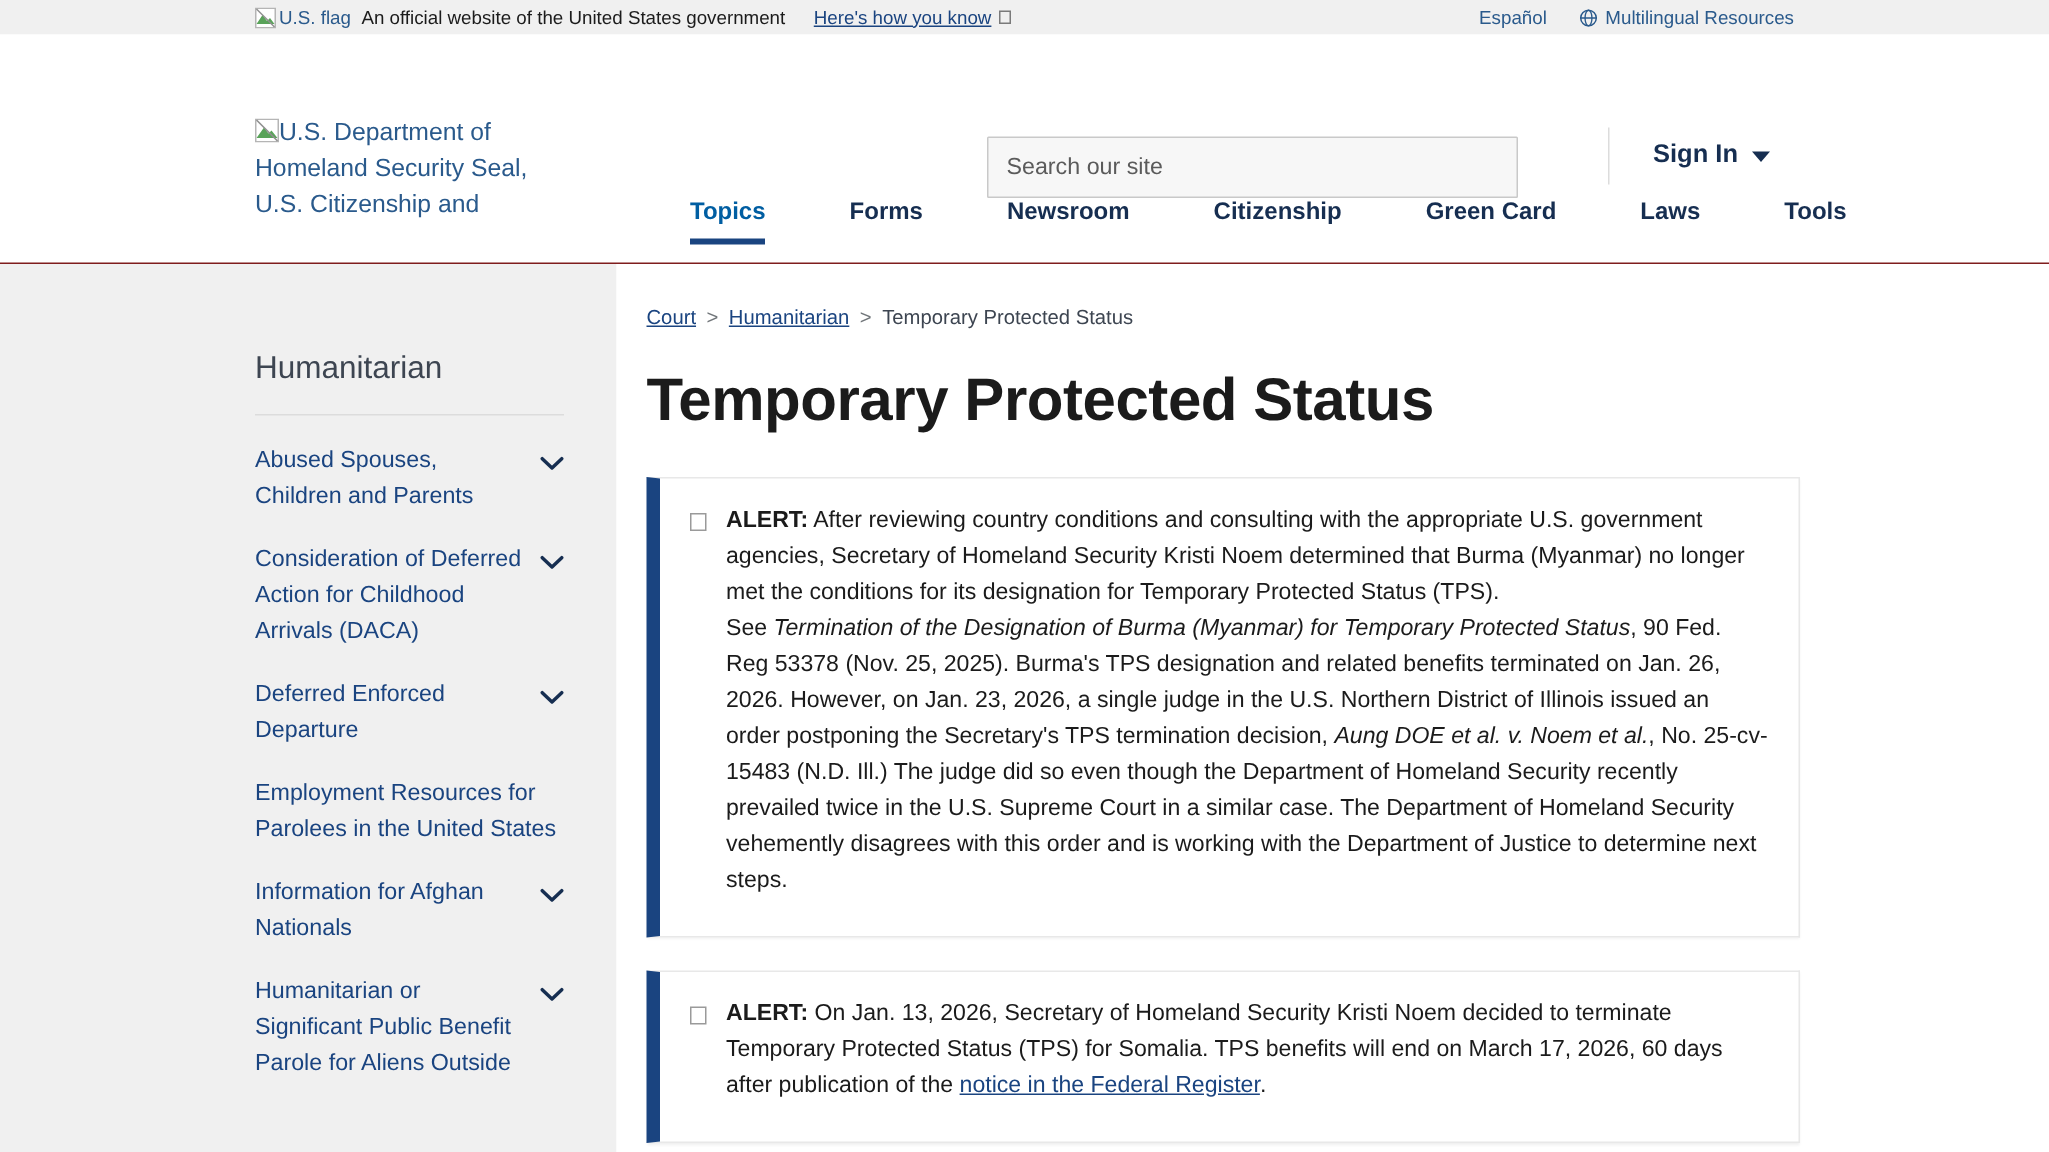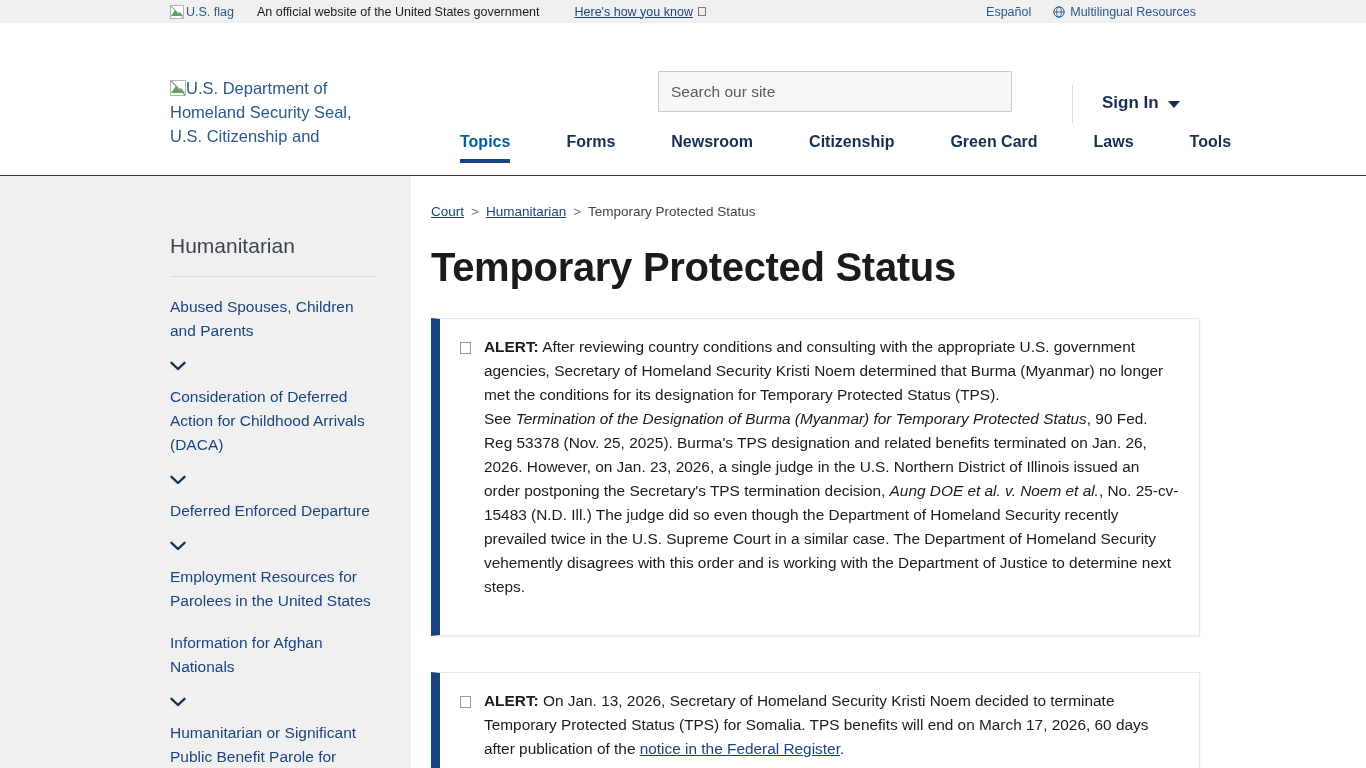--- a/index.html
+++ b/index.html
@@ -20,21 +20,21 @@
     display: flex;
     align-items: center;
     padding: 0 170px 0 170px;
     font-size: 12.5px;
     color: #1b1b1b;
     position: relative;
   }
   .gov-banner-left {
     display: flex;
     align-items: center;
-    gap: 23px;
+    gap: 7px;
     white-space: nowrap;
   }
   .broken-img {
     display: inline-flex;
     align-items: center;
     gap: 2px;
     color: #2a5a8c;
     font-size: 12.5px;
     white-space: nowrap;
   }
@@ -104,21 +104,21 @@
     width: 230px;
     line-height: 24px;
     font-size: 16.5px;
     color: #2a5a8c;
   }
   .logo-block .alt-line { display: block; }
 
   .search-wrap {
     position: absolute;
     left: 658px;
-    top: 48px;
+    top: 68px;
     width: 354px;
     height: 41px;
   }
   .search-input {
     width: 100%;
     height: 41px;
     border: 1px solid #c9c9c9;
     background: #f7f7f7;
     padding: 0 12px;
     font-size: 15.5px;
@@ -212,21 +212,20 @@
     width: 206px;
   }
   .sidebar-list { list-style: none; width: 206px; }
   .side-item {
     display: flex;
     align-items: flex-start;
     justify-content: space-between;
     gap: 8px;
     padding: 18px 0 0 0;
     cursor: pointer;
-    flex-direction: column;
   }
   .side-item-label {
     font-size: 15.5px;
     line-height: 24px;
     color: #1a4480;
   }
   .chev {
     flex: none;
     margin-top: 6px;
     width: 16px;
@@ -264,22 +263,22 @@
     letter-spacing: -0.3px;
   }
 
   
   .alerts { margin-top: 28px; }
   .alert-box {
     background: #ffffff;
     border: 1px solid #e8e8e8;
     border-left: 9px solid #1a4480;
     box-shadow: 0 1px 2px rgba(0,0,0,0.07);
-    padding: 16px 20px 36px 20px;
-    margin-bottom: 36px;
+    padding: 16px 20px 25px 20px;
+    margin-bottom: 22px;
     display: flex;
     gap: 13px;
     align-items: flex-start;
   }
   .alert-glyph {
     flex: none;
     width: 11px;
     height: 12px;
     border: 1px solid #9a9a9a;
     margin-top: 7px;

